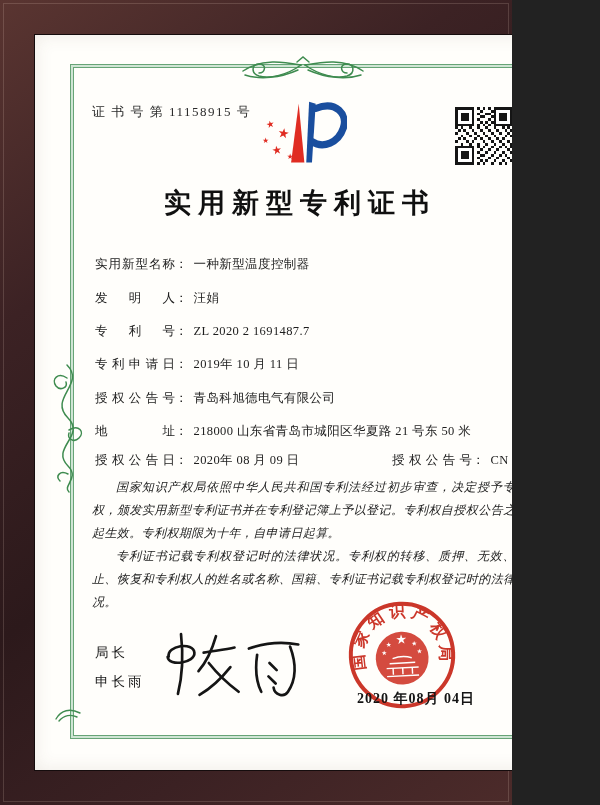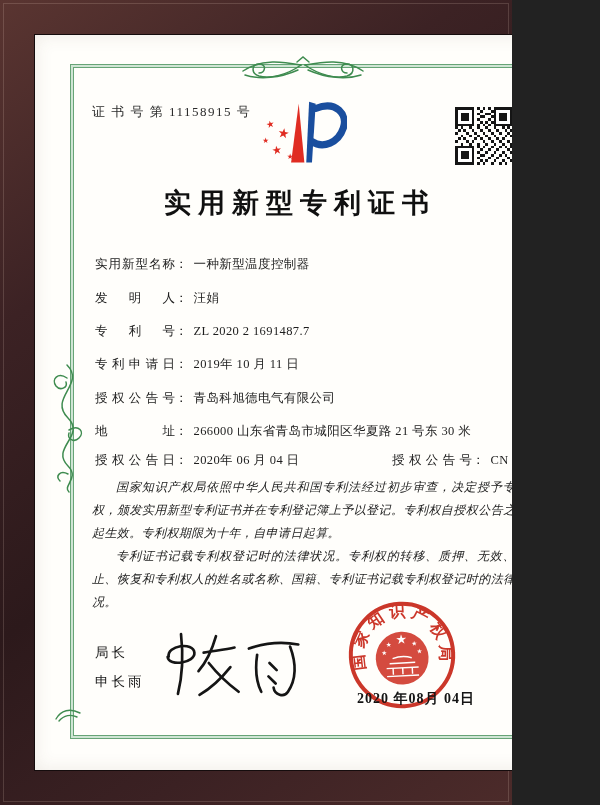--- a/index.html
+++ b/index.html
@@ -157,25 +157,25 @@
   <div class="frow" style="top:323px">
     <span class="flabel">专利号</span><span class="fcolon">：</span><span class="fvalue">ZL 2020 2 1691487.7</span>
   </div>
   <div class="frow" style="top:356px">
     <span class="flabel">专利申请日</span><span class="fcolon">：</span><span class="fvalue">2019年 10 月 11 日</span>
   </div>
   <div class="frow" style="top:390px">
     <span class="flabel">授权公告号</span><span class="fcolon">：</span><span class="fvalue">青岛科旭德电气有限公司</span>
   </div>
   <div class="frow" style="top:423px">
-    <span class="flabel">地址</span><span class="fcolon">：</span><span class="fvalue">266000 山东省青岛市城阳区华夏路 21 号东 30 米</span>
+    <span class="flabel">地址</span><span class="fcolon">：</span><span class="fvalue">218000 山东省青岛市城阳区华夏路 21 号东 50 米</span>
   </div>
 
   <div class="frow" style="top:452px">
-    <span class="flabel">授权公告日</span><span class="fcolon">：</span><span class="fvalue">2020年 06 月 04 日</span>
+    <span class="flabel">授权公告日</span><span class="fcolon">：</span><span class="fvalue">2020年 08 月 09 日</span>
     <span class="grant2">
       <span class="flabel">授权公告号</span><span class="fcolon">：</span><span class="fvalue">CN 211182093 U</span>
     </span>
   </div>
 
   <div class="abs para-block">
     <p>国家知识产权局依照中华人民共和国专利法经过初步审查，决定授予专利权，颁发实用新型专利证书并在专利登记簿上予以登记。专利权自授权公告之日起生效。专利权期限为十年，自申请日起算。</p>
     <p>专利证书记载专利权登记时的法律状况。专利权的转移、质押、无效、终止、恢复和专利权人的姓名或名称、国籍、专利证书记载专利权登记时的法律状况。</p>
   </div>
 

